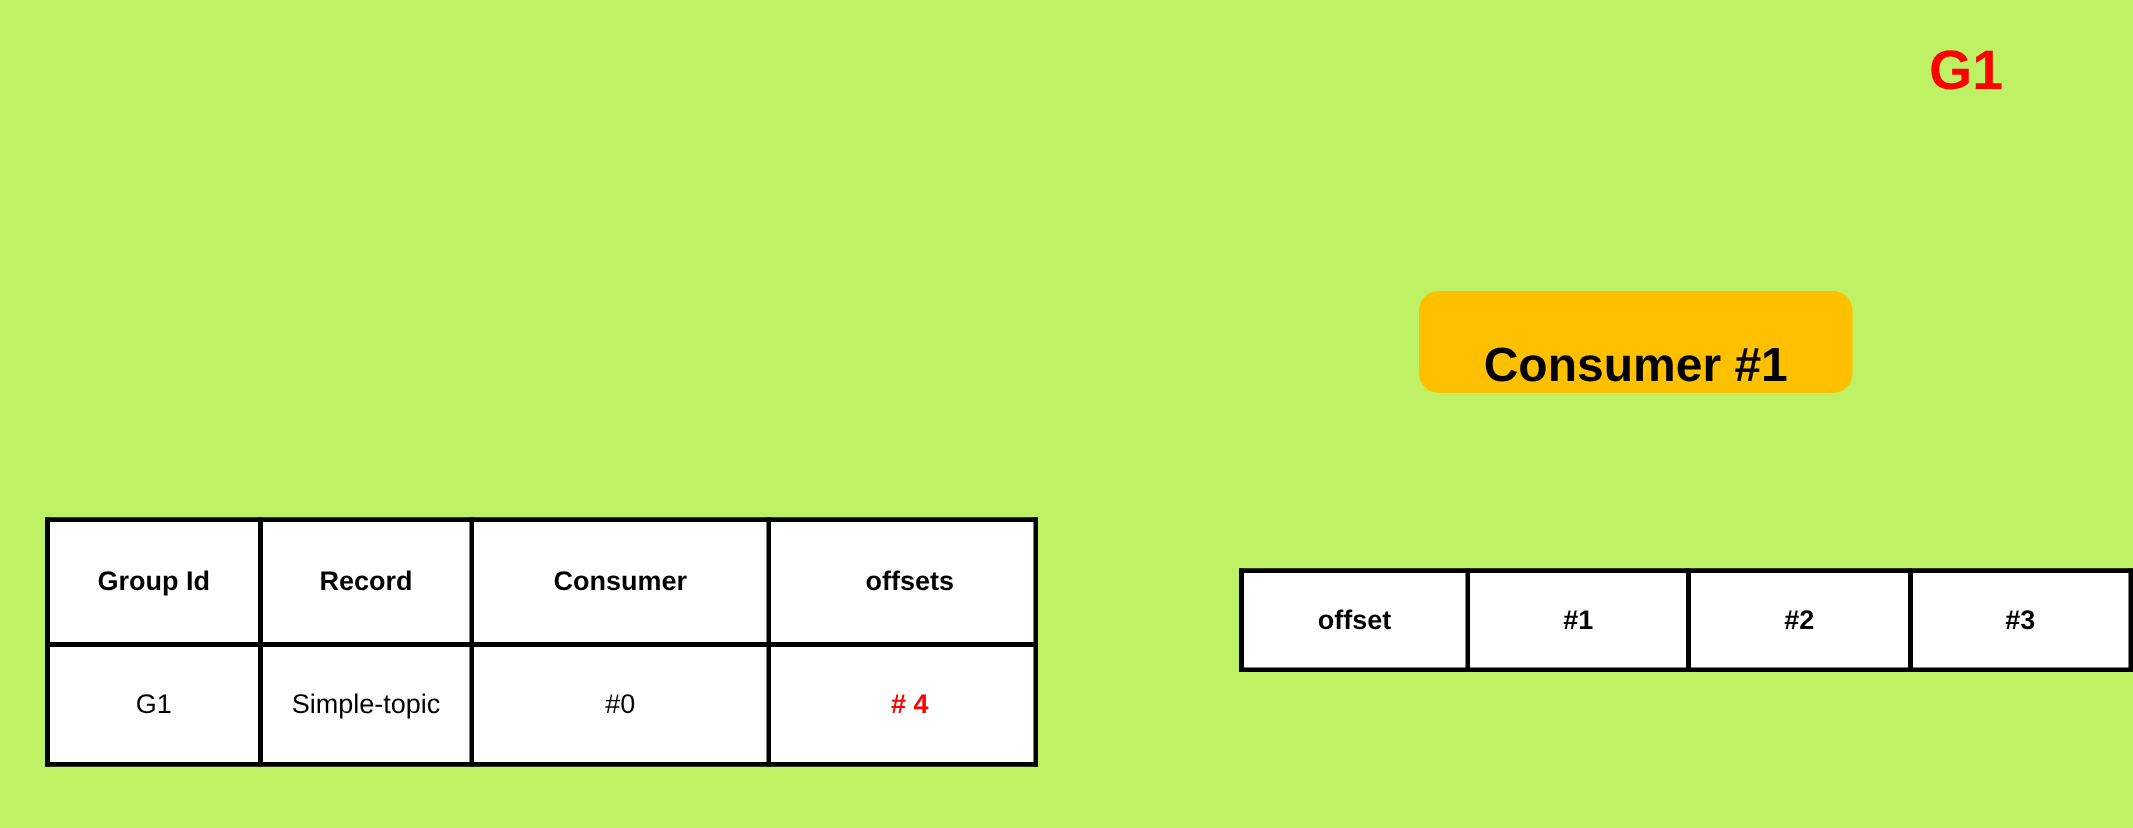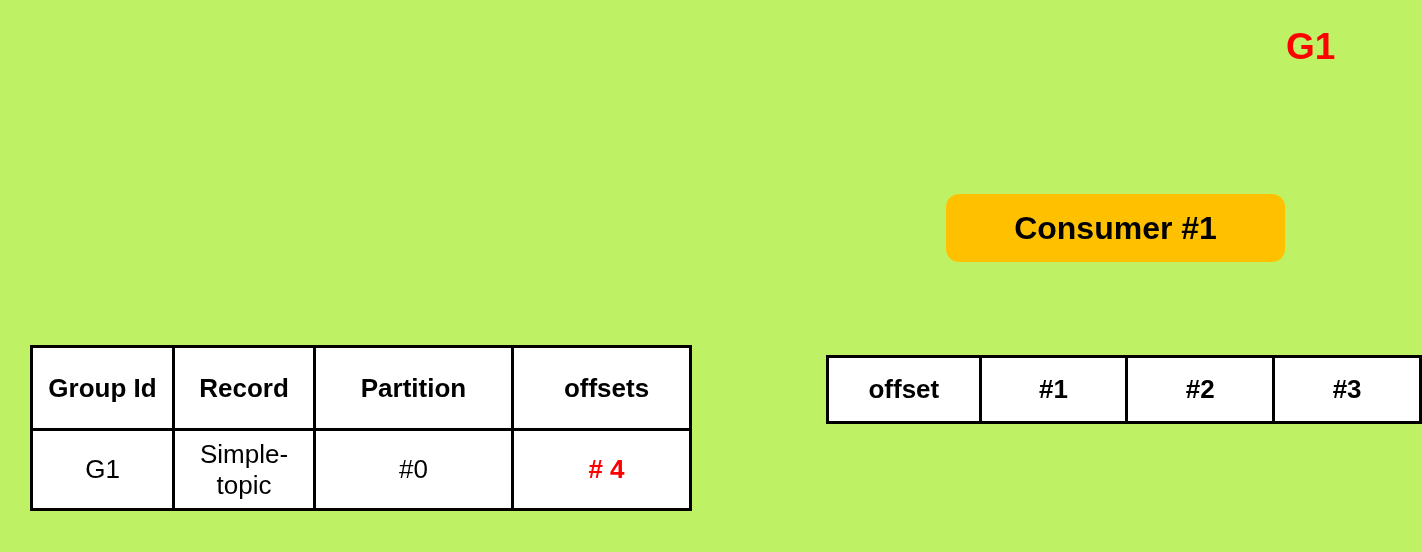--- a/index.html
+++ b/index.html
@@ -25,26 +25,26 @@
     font-weight: bold;
     color: #FF0000;
     letter-spacing: 0px;
   }
 
   
   .consumer-button {
     position: absolute;
     left: 946px;
     top: 194px;
-    width: 339px;
+    width: 289px;
     height: 68px;
     background: #FFC000;
     border-radius: 13px;
     display: flex;
-    align-items: center;
+    align-items: flex-end;
     justify-content: center;
   }
   .consumer-button span {
     color: #000000;
     font-size: 32px;
     font-weight: bold;
   }
 
   
   table {
@@ -52,21 +52,21 @@
     border-collapse: collapse;
     table-layout: fixed;
     background: #000000;
   }
   th, td {
     border: 3px solid #000000;
     background: #FFFFFF;
     color: #000000;
     text-align: center;
     vertical-align: middle;
-    font-size: 26px;
+    font-size: 18px;
     line-height: 1.18;
     padding: 0 8px;
     overflow: hidden;
   }
   th { font-weight: bold; }
   td { font-weight: normal; }
 
   
   .offsets-table {
     left: 30px;
@@ -79,21 +79,21 @@
   .offsets-table .header-row th { height: 80px; }
   .offsets-table .data-row td { height: 77px; }
   .offsets-table td.offset-value {
     color: #FF0000;
     font-weight: bold;
   }
 
   
   .records-table {
     left: 826px;
-    top: 355px;
+    top: 379px;
   }
   .records-table .rc { width: 144px; }
   .records-table .header-row th { height: 63px; }
   .records-table .data-row th,
   .records-table .data-row td { height: 66px; font-weight: bold; }
 </style>
 </head>
 <body>
 
 <div class="stage">
@@ -102,21 +102,21 @@
 
   <div class="consumer-button">
     <span>Consumer #1</span>
   </div>
 
   <table class="offsets-table">
     <tbody>
         <tr class="header-row">
       <th class="c0">Group Id</th>
       <th class="c1">Record</th>
-      <th class="c2">Partition</th>
+      <th class="c2">Consumer</th>
       <th class="c3">offsets</th>
     </tr>
     <tr class="data-row">
       <td class="c0">G1</td>
       <td class="c1">Simple-topic</td>
       <td class="c2">#0</td>
       <td class="c3 offset-value"># 4</td>
     </tr>
   </tbody>
     </table>

